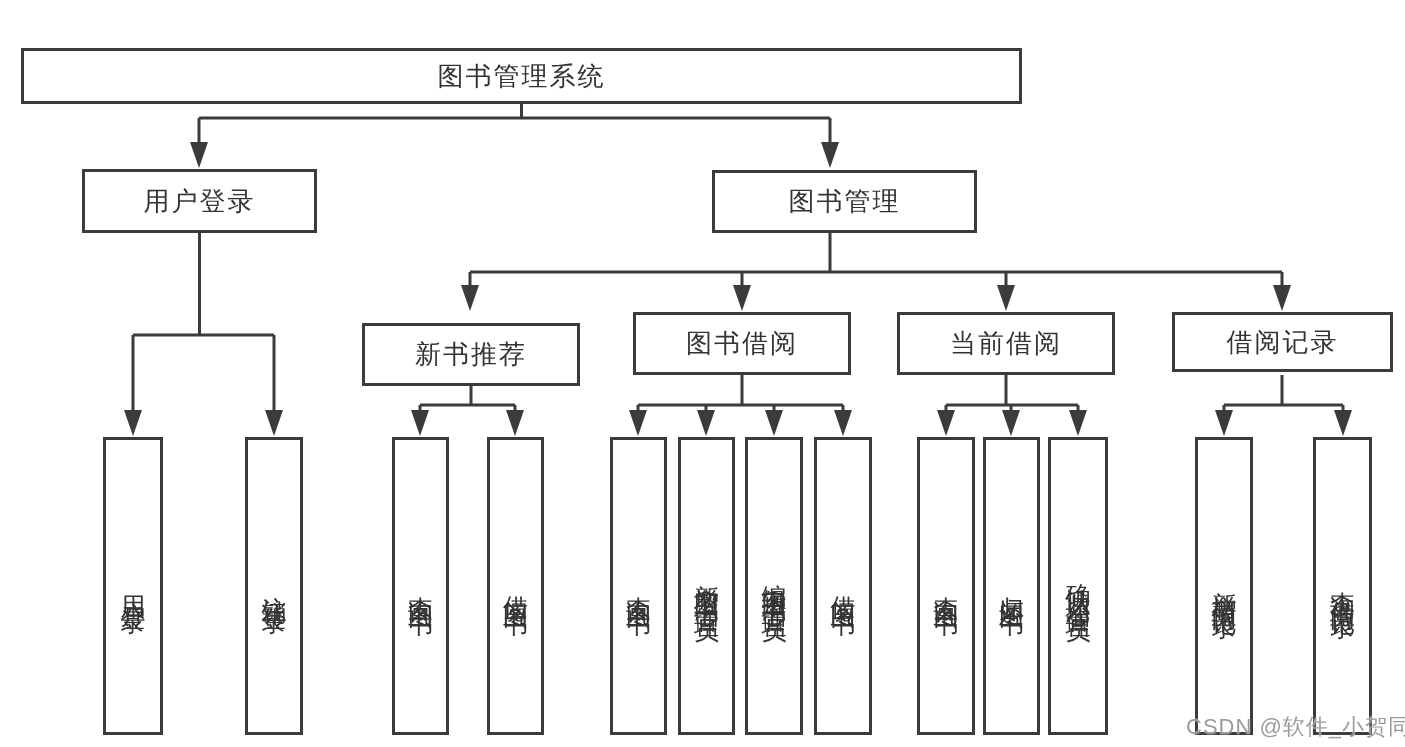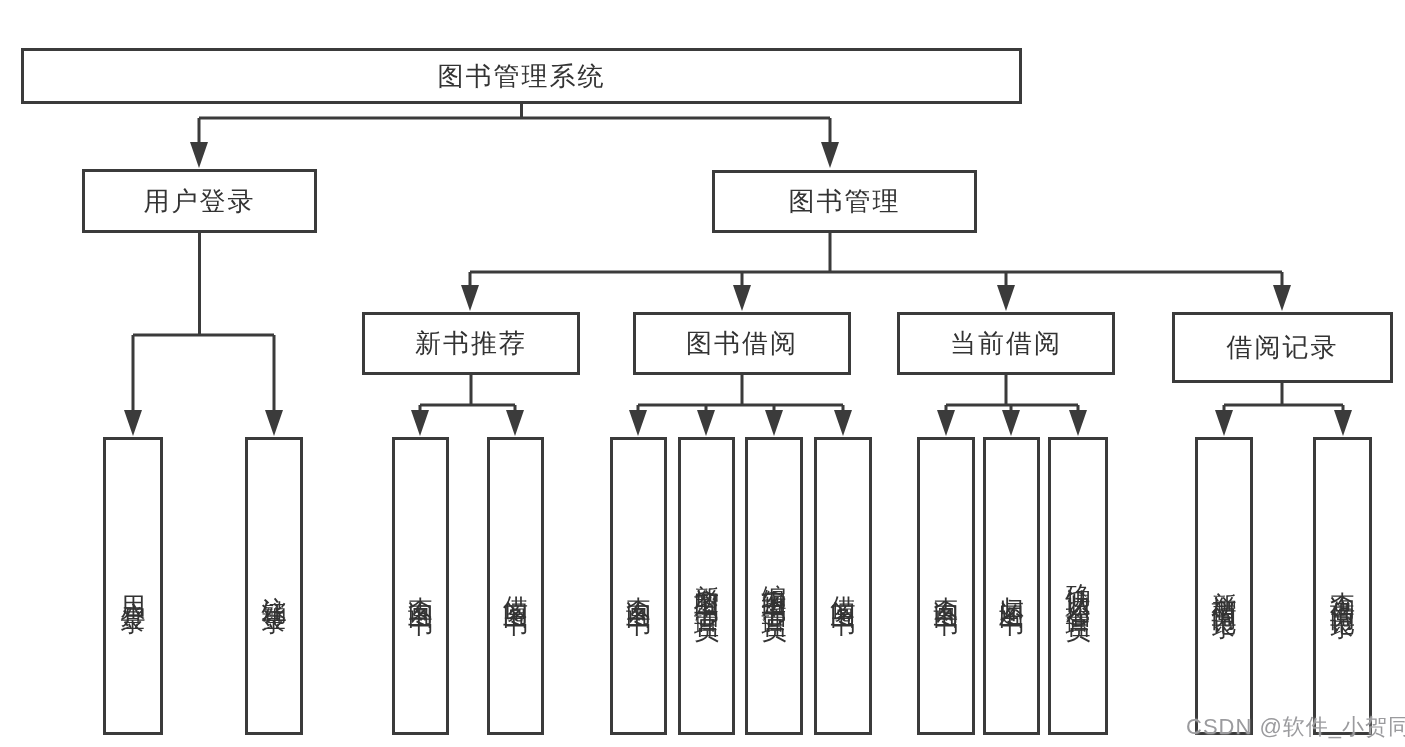--- a/index.html
+++ b/index.html
@@ -106,24 +106,24 @@
     <path d="M1282 375 V405 M1224 405 H1343 M1224 405 V412 M1343 405 V412"></path>
     <polygon points="1215,410 1233,410 1224,436"></polygon>
     <polygon points="1334,410 1352,410 1343,436"></polygon>
   </svg>
 
   <div class="hbox" style="left:21px; top:12px; width:1001px; height:56px;margin-top:36px;">图书管理系统</div>
 
   <div class="hbox" style="left:82px; top:169px; width:235px; height:64px;">用户登录</div>
   <div class="hbox" style="left:712px; top:170px; width:265px; height:63px;">图书管理</div>
 
-  <div class="hbox" style="left:362px; top:312px; width:218px; height:63px;">新书推荐</div>
+  <div class="hbox" style="left:362px; top:323px; width:218px; height:63px;">新书推荐</div>
   <div class="hbox" style="left:897px; top:312px; width:218px; height:63px;">当前借阅</div>
   <div class="hbox" style="left:633px; top:312px; width:218px; height:63px;">图书借阅</div>
-  <div class="hbox" style="left:1172px; top:312px; width:221px; height:71px;">借阅记录</div>
+  <div class="hbox" style="left:1172px; top:312px; width:221px; height:60px;">借阅记录</div>
 
   <div class="vbox" style="left:103px; width:60px;">用户登录</div>
   <div class="vbox" style="left:245px; width:58px;">注销登录</div>
 
   <div class="vbox" style="left:392px; width:57px;">查询图书</div>
   <div class="vbox" style="left:487px; width:57px;">借阅图书</div>
 
   <div class="vbox" style="left:610px; width:57px;">查询图书</div>
   <div class="vbox" style="left:678px; width:57px;">新增图书（管理员）</div>
   <div class="vbox" style="left:745px; width:58px;">编辑图书（管理员）</div>

